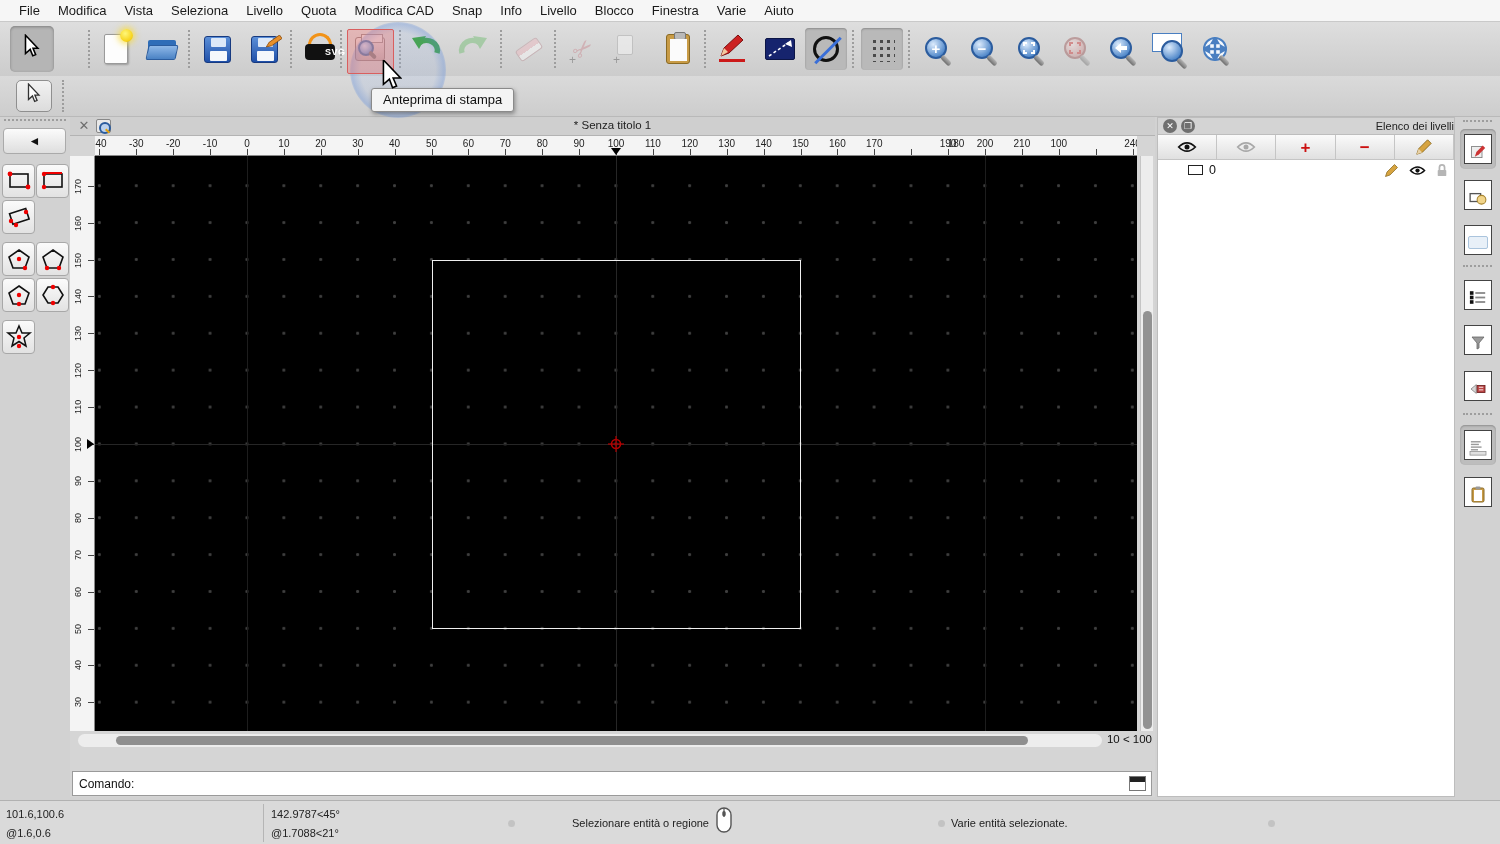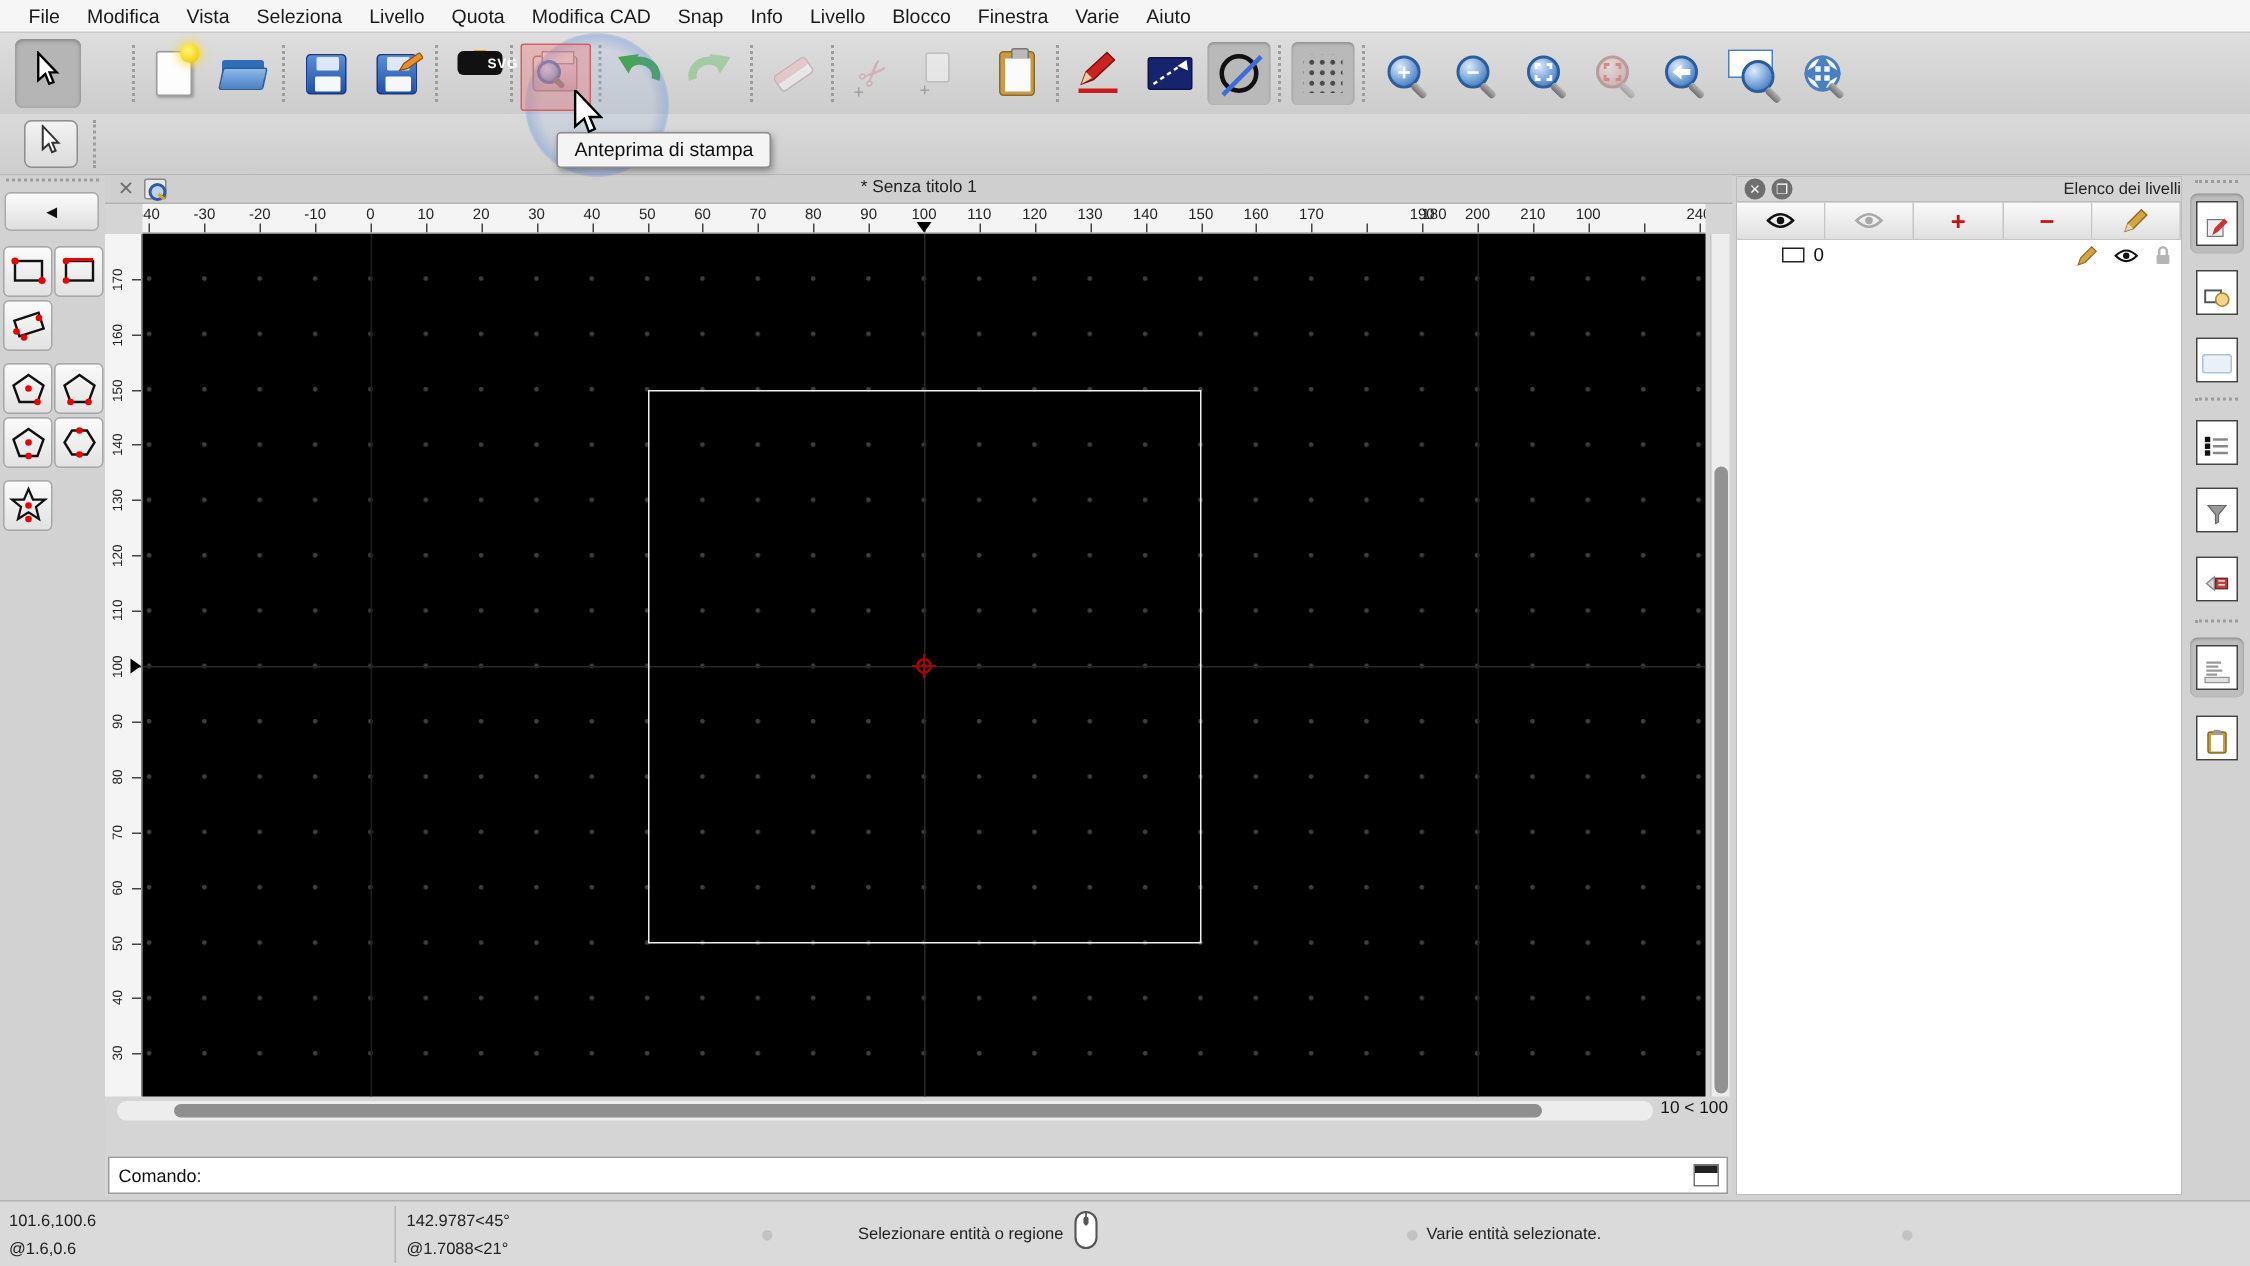--- a/index.html
+++ b/index.html
@@ -25,21 +25,21 @@
   .page .dot-new { position:absolute; right:-6px; top:-6px; width:13px; height:13px; border-radius:50%; background:radial-gradient(circle at 40% 35%, #fff77a, #f7d31b 65%, #d9af00); box-shadow:0 0 6px 2px rgba(250,220,60,.8); }
   .folder { position:relative; width:30px; height:22px; }
   .folder .back { position:absolute; left:0; bottom:2px; width:28px; height:18px; background:#2f6db8; border-radius:2px; }
   .folder .front { position:absolute; left:-1px; bottom:0; width:30px; height:15px; background:linear-gradient(#8fb8e8,#4a82c4); border:1px solid #2b5c9e; border-radius:2px; transform:skewX(-12deg); }
   .floppy { position:relative; width:27px; height:27px; background:linear-gradient(#5b8fd8,#1f4fa8); border:1px solid #173a80; border-radius:3px; }
   .floppy::before { content:""; position:absolute; left:6px; top:1px; width:15px; height:9px; background:#dce8f8; border-radius:1px; }
   .floppy::after { content:""; position:absolute; left:5px; bottom:1px; width:17px; height:10px; background:#f4f7fb; border-radius:1px; }
   .pencil-overlay { position:absolute; right:-4px; top:-3px; font-size:15px; transform:rotate(10deg); }
   .svgicon { position:relative; width:32px; height:30px; }
   .svgicon .crown { position:absolute; left:4px; top:-1px; width:24px; height:12px; border:3px solid #f29318; border-bottom:none; border-radius:12px 12px 0 0; }
-  .svgicon .tag { position:absolute; left:1px; bottom:14px; width:30px; height:16px; background:#111; border-radius:4px; color:#fff; font-size:9px; font-weight:bold; text-align:center; line-height:16px; letter-spacing:.5px;padding-left:20px; }
+  .svgicon .tag { position:absolute; left:1px; bottom:4px; width:30px; height:16px; background:#111; border-radius:4px; color:#fff; font-size:9px; font-weight:bold; text-align:center; line-height:16px; letter-spacing:.5px;padding-left:20px; }
   .printer { position:relative; width:30px; height:24px; background:linear-gradient(#e8dede,#bfb0b0); border:1px solid #8d7f7f; border-radius:3px; }
   .printer::before { content:""; position:absolute; left:5px; top:-4px; width:20px; height:7px; background:#ece4e4; border:1px solid #9a8c8c; }
   .lens-s { position:absolute; left:2px; top:2px; width:16px; height:16px; border-radius:50%; border:2px solid #3a6ea5; background:radial-gradient(circle at 35% 30%, #eaf2fd, #6d9cd4 70%, #3a6ea5); }
   .lens-s::after { content:""; position:absolute; right:-5px; bottom:-3px; width:9px; height:4px; background:#777; border-radius:2px; transform:rotate(45deg); }
   .clipboard { position:relative; width:24px; height:30px; background:#c89b46; border:1px solid #8a6a24; border-radius:3px; }
   .clipboard::before { content:""; position:absolute; left:7px; top:-3px; width:10px; height:6px; background:#b9b9b9; border:1px solid #777; border-radius:2px; }
   .clipboard::after { content:""; position:absolute; left:3px; top:4px; width:17px; height:22px; background:#fbfbfb; }
   .copy-pages { position:relative; width:26px; height:28px; }
   .copy-pages i { position:absolute; width:16px; height:20px; background:#fbfbfb; border:1px solid #a8a8a8; border-radius:2px; }
   .copy-pages i:first-child { left:0; top:0; }

